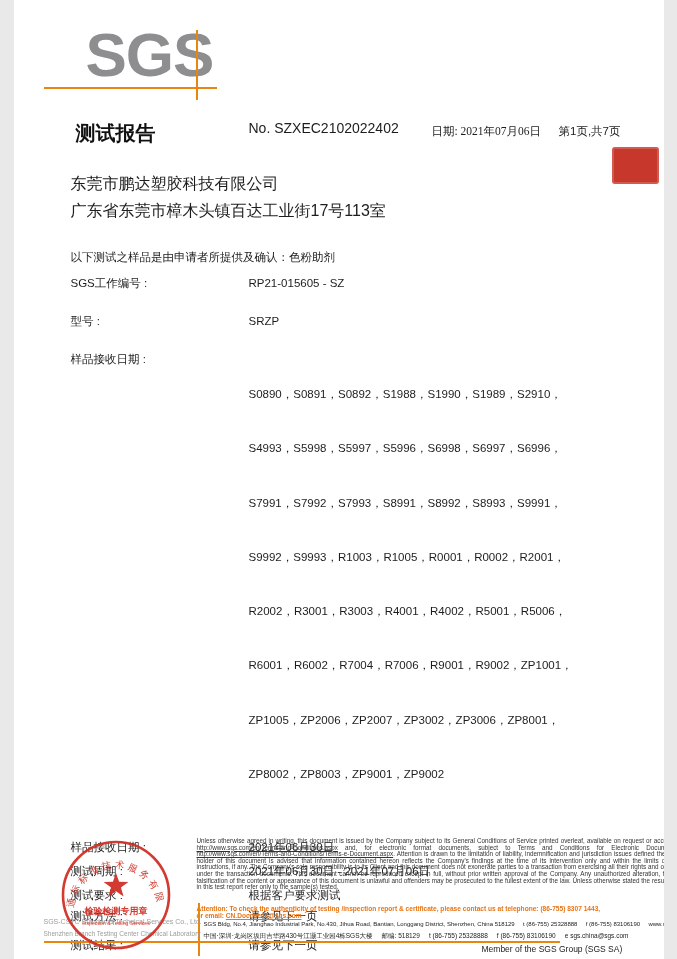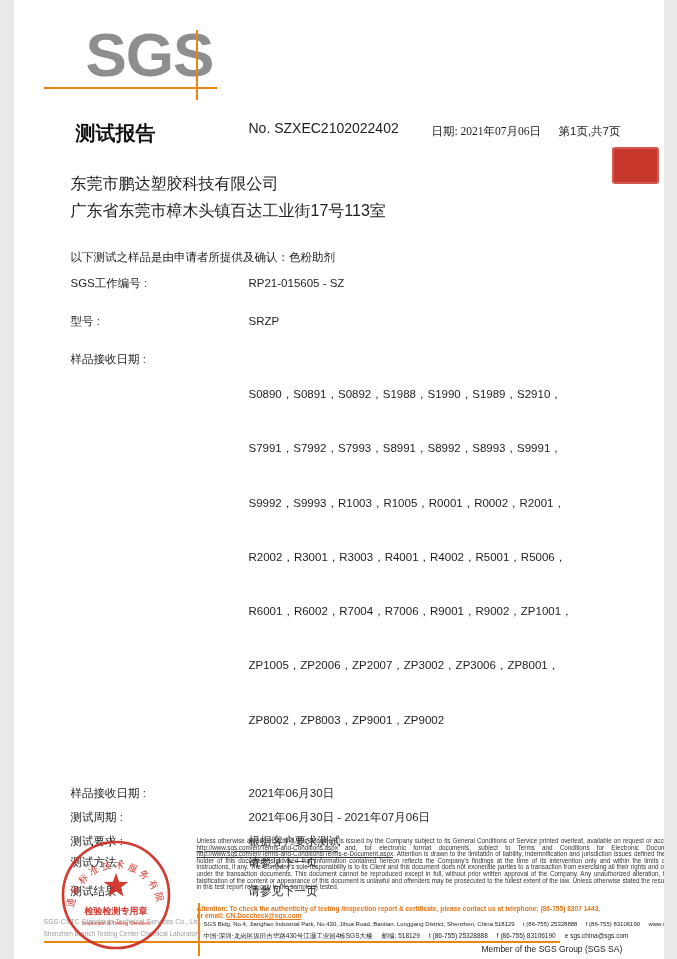--- a/index.html
+++ b/index.html
@@ -83,20 +83,21 @@
 
     <div class="row mt9">
       <div class="label">型号 :</div>
       <div class="value">SRZP</div>
     </div>
 
     <div class="row mt9">
       <div class="label">样品接收日期 :</div>
       <div class="value">
         <div class="ref-line">S0890，S0891，S0892，S1988，S1990，S1989，S2910，</div>
+        <div class="ref-line">S4993，S5998，S5997，S5996，S6998，S6997，S6996，</div>
         <div class="ref-line">S7991，S7992，S7993，S8991，S8992，S8993，S9991，</div>
         <div class="ref-line">S9992，S9993，R1003，R1005，R0001，R0002，R2001，</div>
         <div class="ref-line">R2002，R3001，R3003，R4001，R4002，R5001，R5006，</div>
         <div class="ref-line">R6001，R6002，R7004，R7006，R9001，R9002，ZP1001，</div>
         <div class="ref-line">ZP1005，ZP2006，ZP2007，ZP3002，ZP3006，ZP8001，</div>
         <div class="ref-line">ZP8002，ZP8003，ZP9001，ZP9002</div>
       </div>
     </div>
 
     <div class="row mt9">

